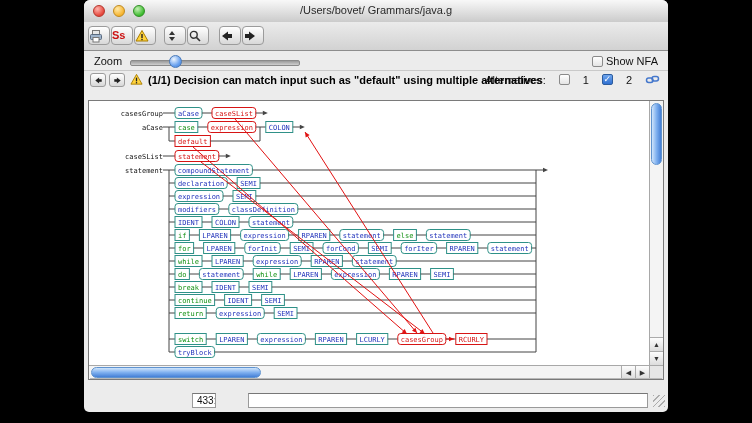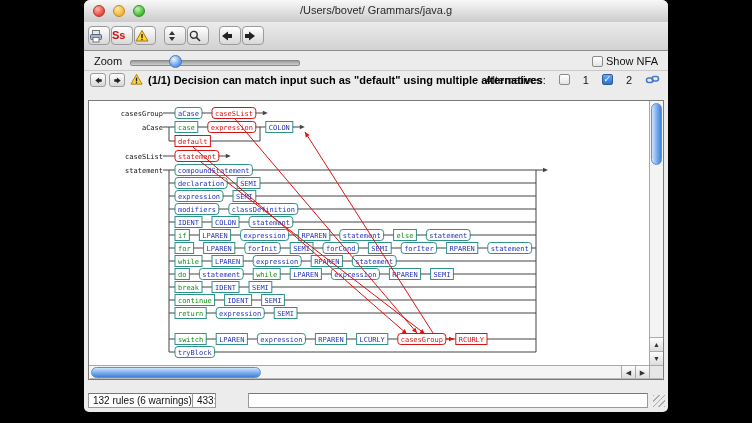--- a/index.html
+++ b/index.html
@@ -432,19 +432,18 @@
       <div class="hbtn" style="left:546px">▶</div>
     </div>
     <div class="corner"></div>
   </div>
 
   <div class="tabbar">
     <div class="tabbar-line"></div>
   </div>
 
   <div class="statusbar">
-    <div class="sfield" style="left:4px;width:112px">132 rules (6 warnings)</div>
     <div class="sfield" style="left:108px;width:24px">433:1</div>
     <div class="sfield" style="left:164px;right:20px"></div>
     <div class="grip"></div>
   </div>
 
 </div>
 
 </body></html>

